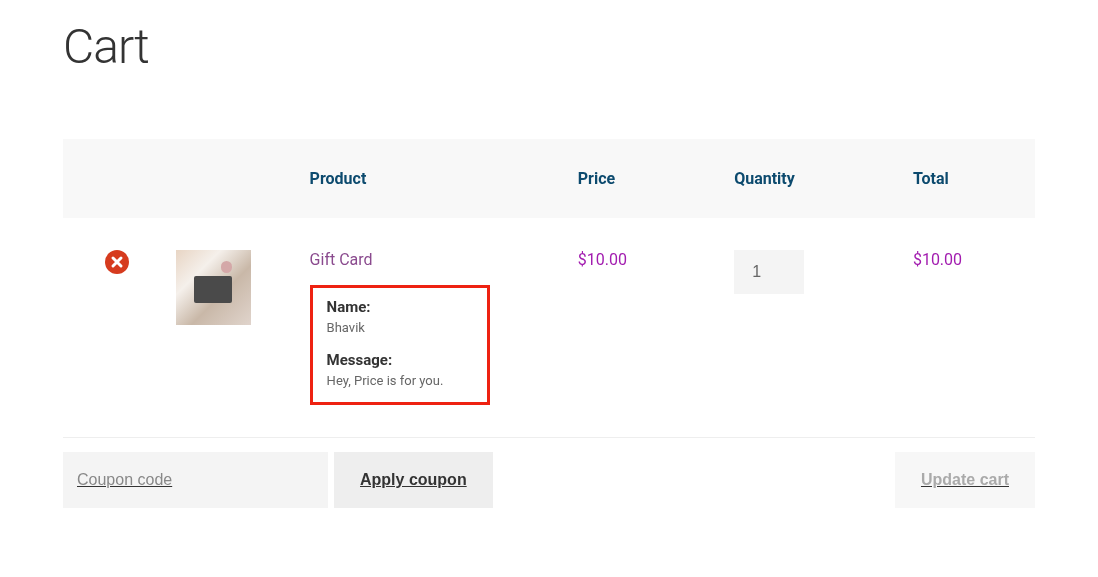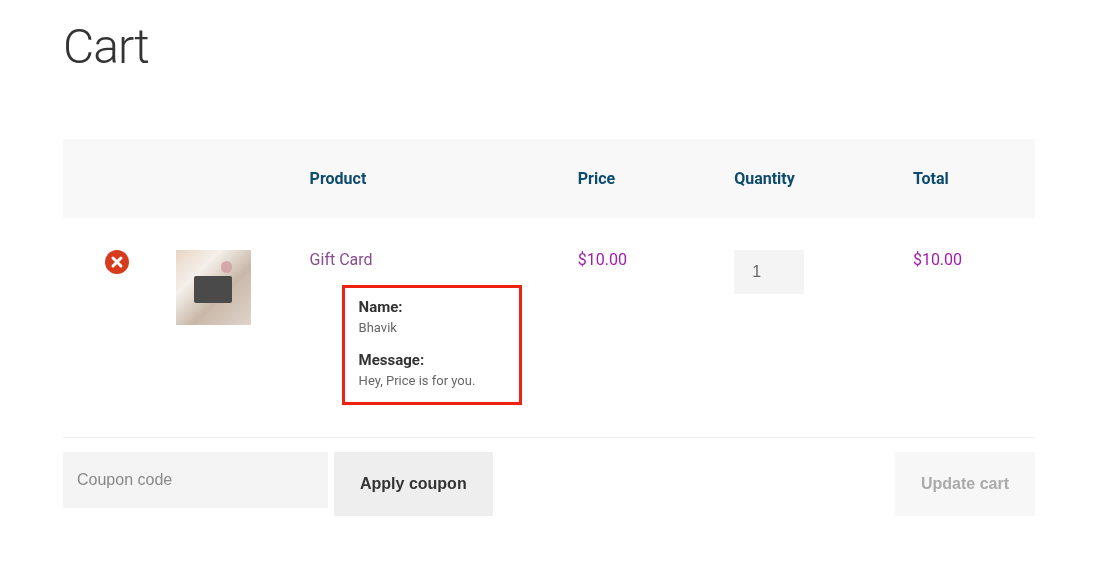--- a/index.html
+++ b/index.html
@@ -109,21 +109,20 @@
       font-size: 16px;
       display: block;
       margin-bottom: 16px;
       cursor: pointer;
     }
     .meta-box {
       border: 3px solid #e21;
       padding: 10px 14px 14px 14px;
       margin-top: 10px;
       width: 180px;
-      margin-left: 32px;
     }
     .meta-item {
       margin-bottom: 16px;
     }
     .meta-item:last-child {
       margin-bottom: 0;
     }
     .meta-label {
       font-weight: 700;
       color: #333;
@@ -148,39 +147,40 @@
     .price {
       color: #a21caf;
       font-size: 16px;
     }
     .actions {
       display: flex;
       justify-content: space-between;
       align-items: flex-start;
       margin-top: 14px;
       gap: 24px;
+      text-decoration: underline;
     }
     .coupon-row {
       display: flex;
       gap: 6px;
     }
     .coupon-input {
       width: 265px;
       height: 56px;
       background: #f4f4f4;
       border: none;
       padding: 0 14px;
       font-size: 16px;
       color: #888;
     }
     .coupon-input::placeholder {
       color: #888;
     }
     .btn {
-      height: 64px;
+      height: 56px;
       background: #eee;
       border: none;
       padding: 0 26px;
       font-size: 16px;
       font-weight: 700;
       color: #333;
       cursor: pointer;
     }
     .btn-disabled {
       background: #f7f7f7;

